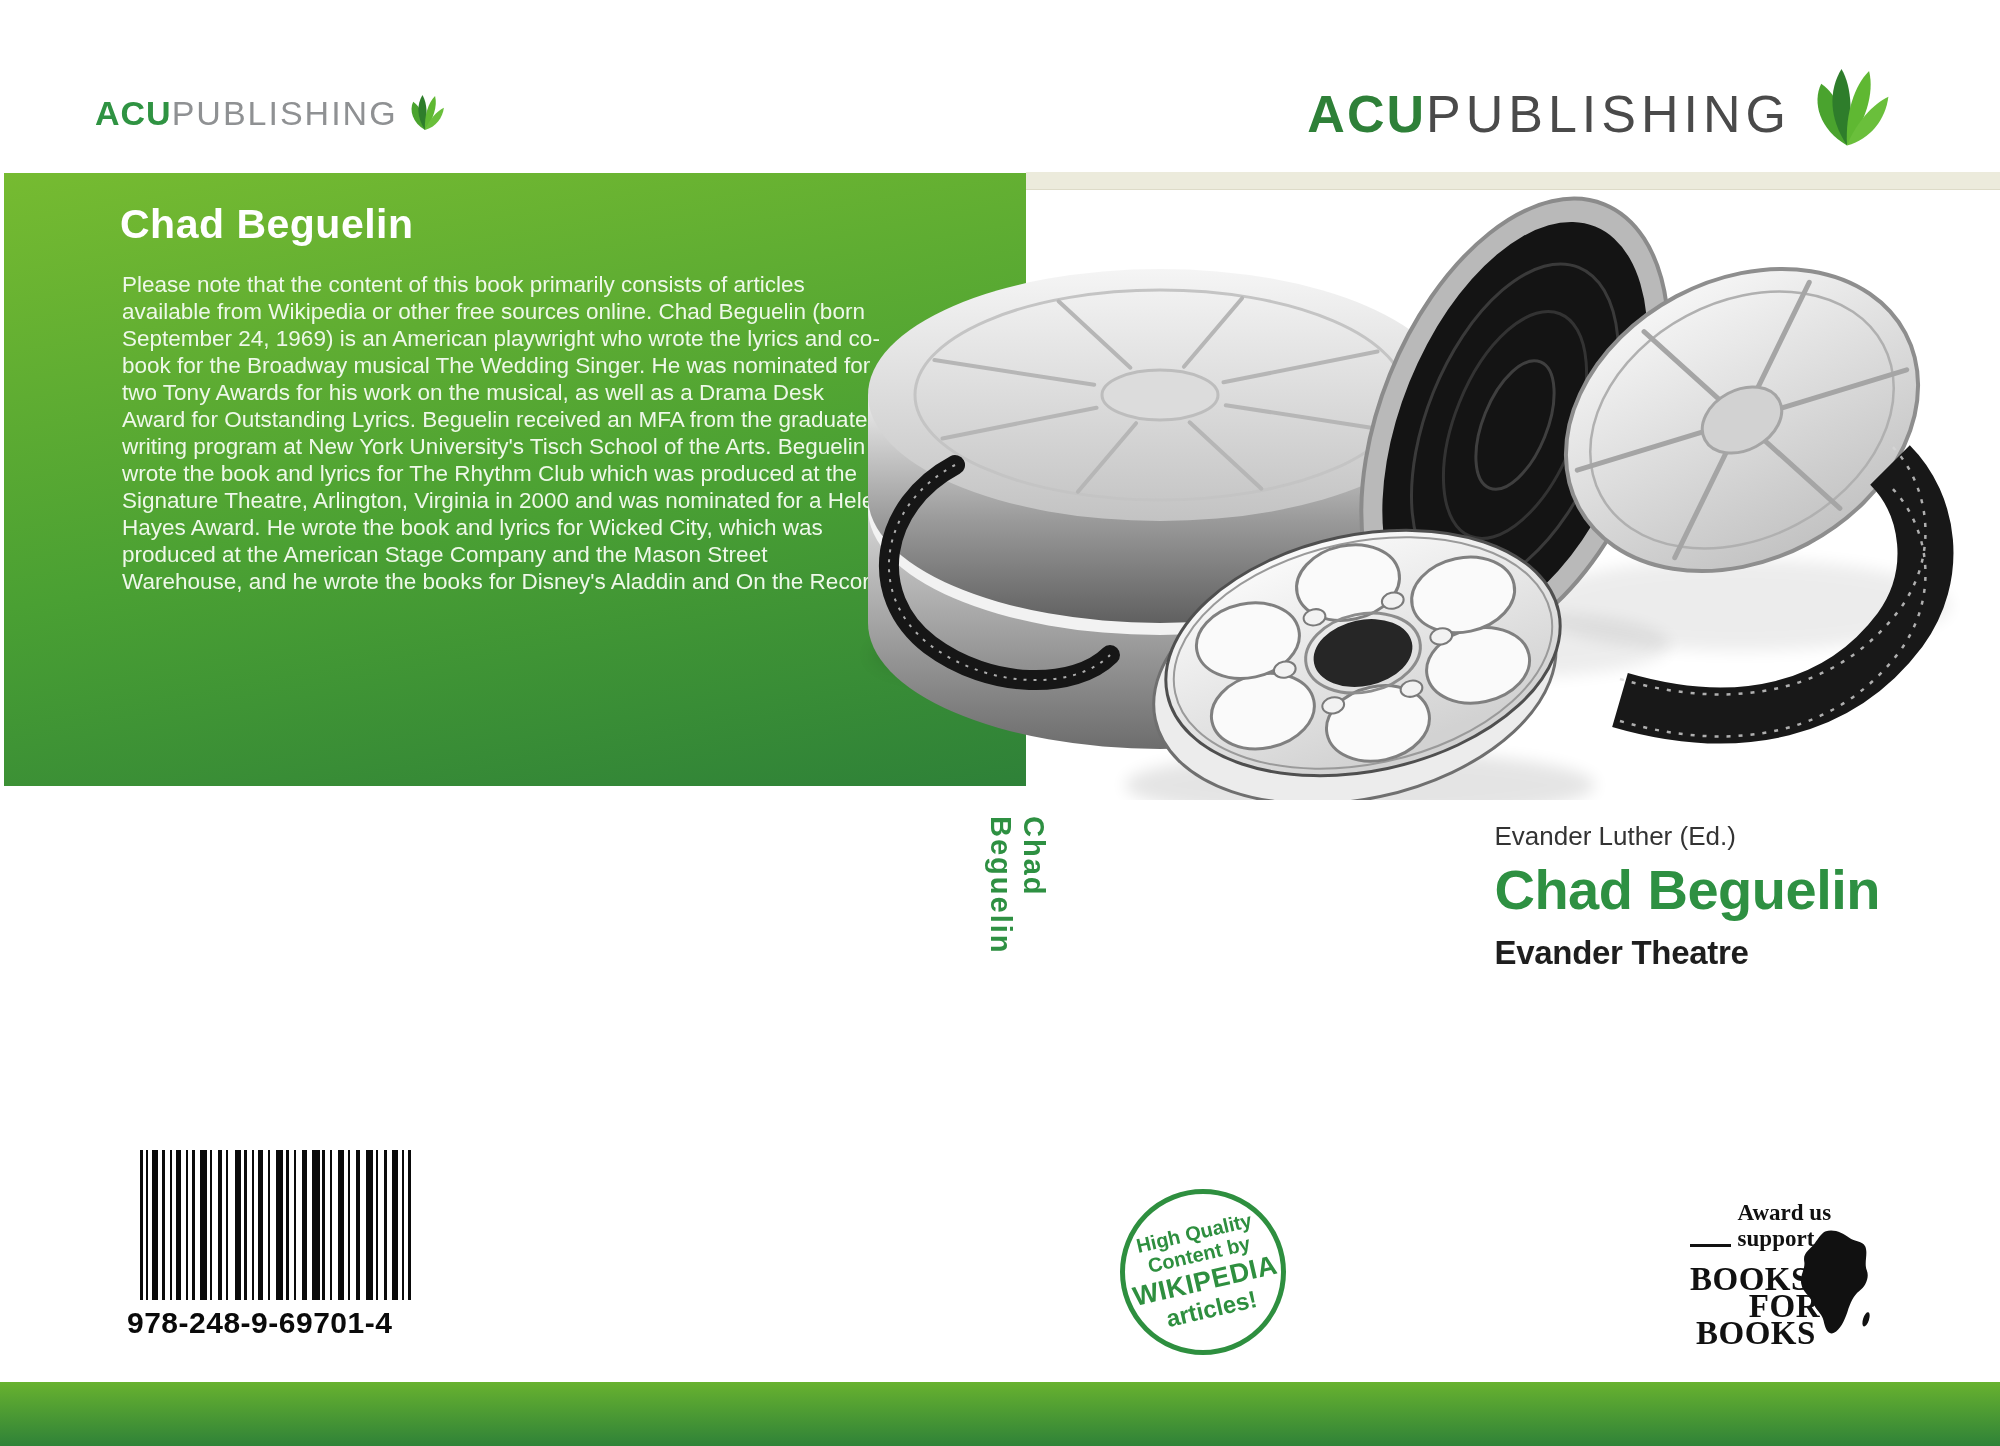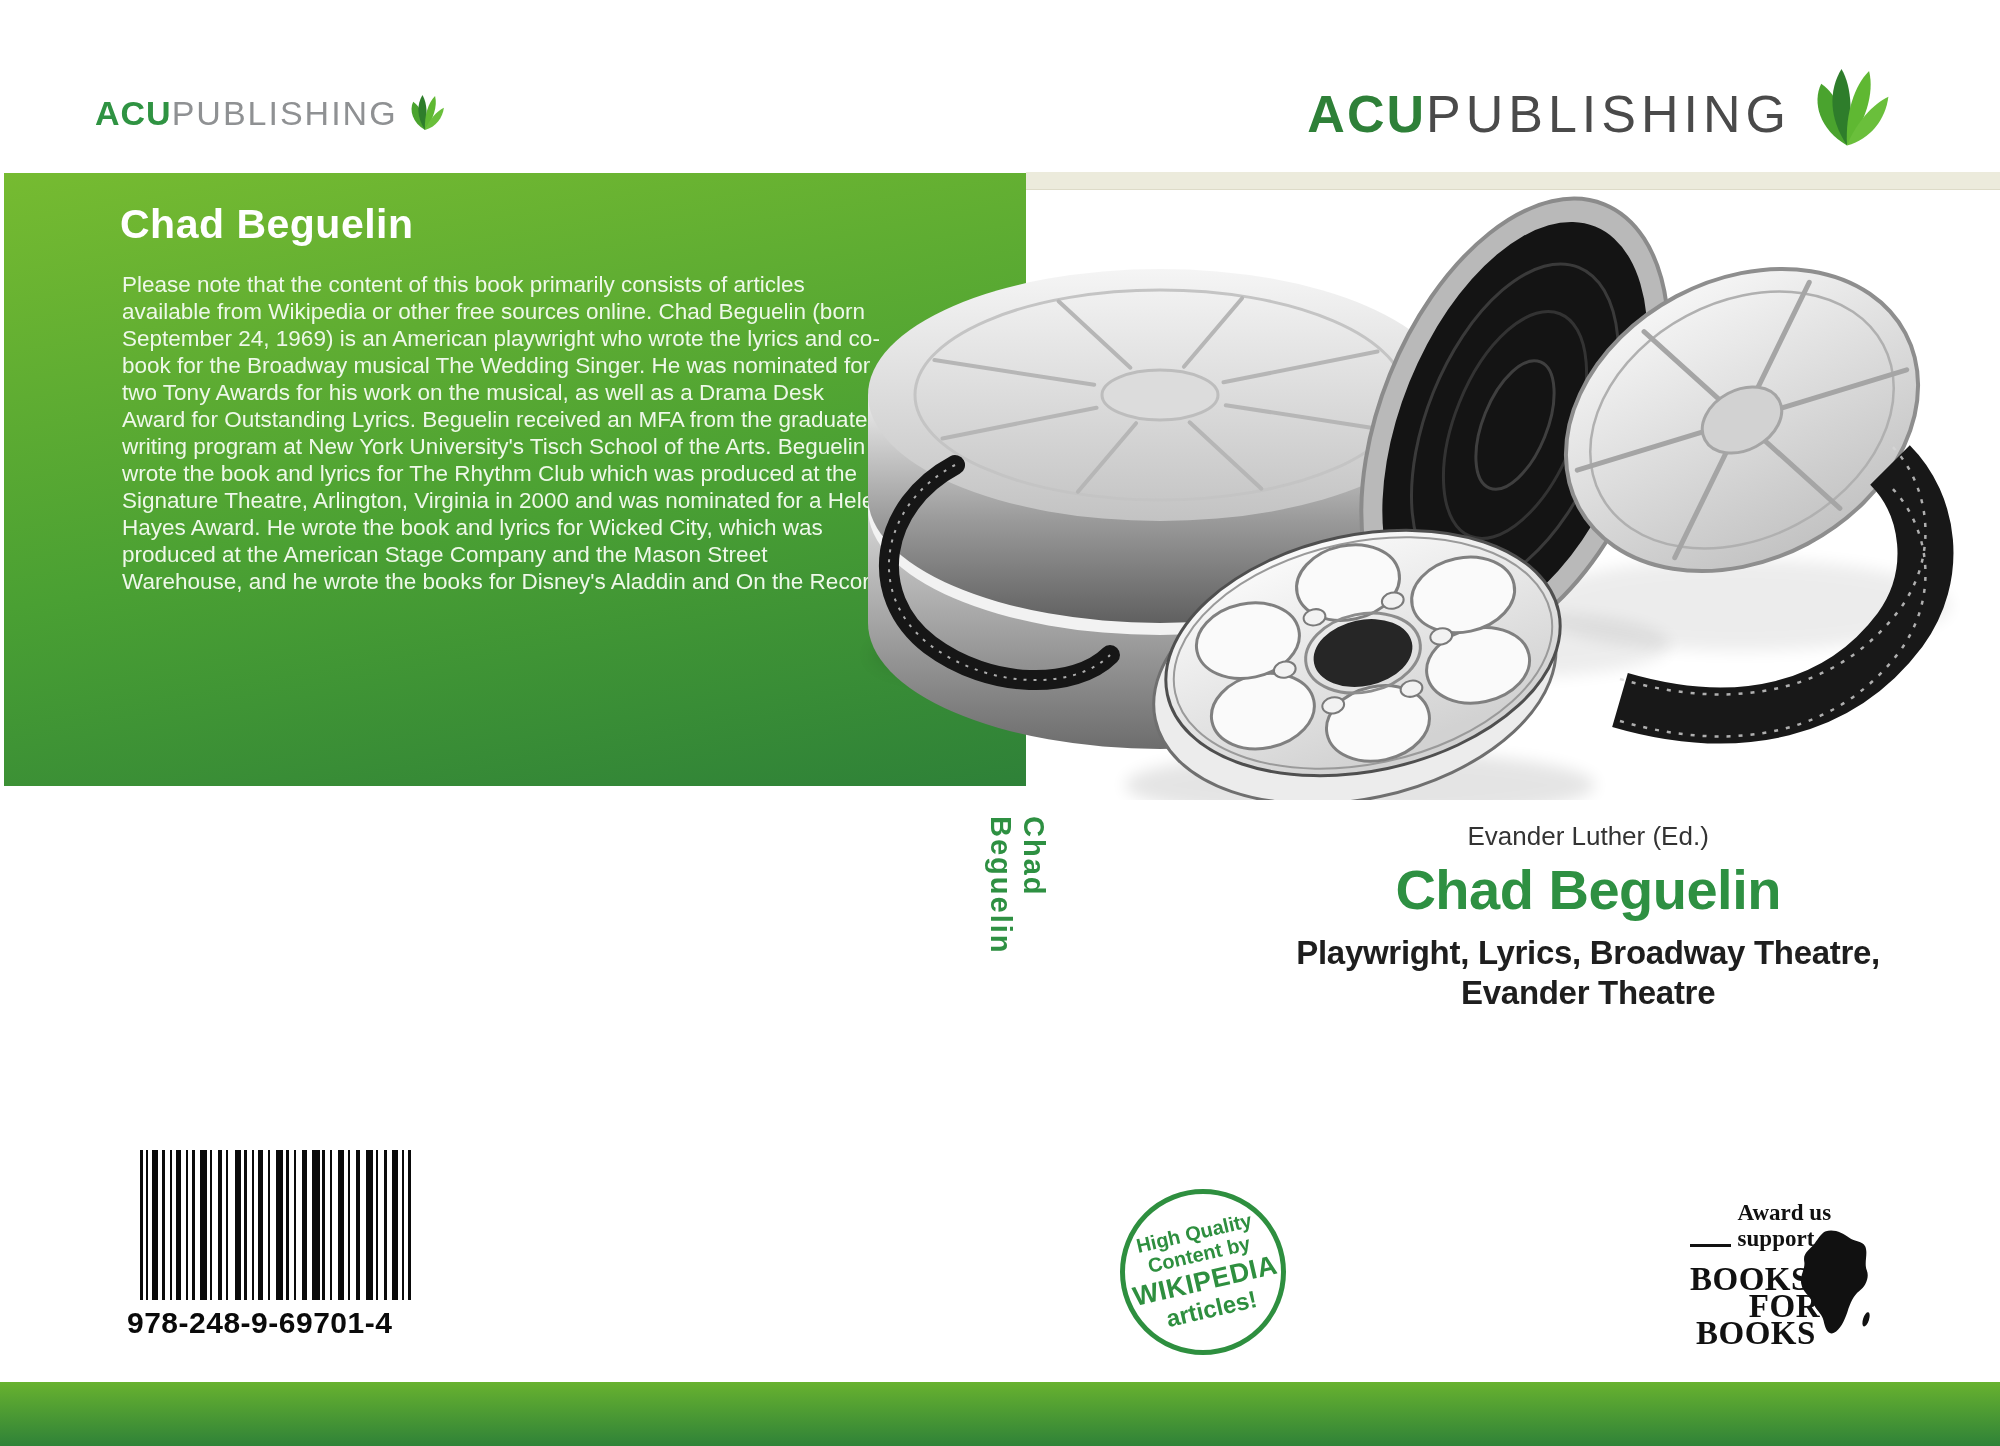--- a/index.html
+++ b/index.html
@@ -36,21 +36,21 @@
     writing-mode:vertical-rl;
     font-size:29px;font-weight:bold;color:#2e9042;letter-spacing:2px;
   }
   
   .front-top-band{
     position:absolute;left:1026px;top:172px;width:974px;height:17px;
     background:#ecebdc;border-bottom:1px solid #dddbc8;
   }
   .photo{position:absolute;left:860px;top:175px;width:1140px;height:625px;}
   .front-text{
-    position:absolute;right:120px;top:822px;text-align:center;
+    position:absolute;right:120px;top:822px;text-align:left;
   }
   .front-editor{font-size:26px;color:#333333;line-height:1.1;}
   .front-title{
     font-size:56px;font-weight:bold;color:#2e9042;line-height:1.05;
     margin-top:10px;letter-spacing:-0.5px;
   }
   .front-subtitle{font-size:33px;font-weight:bold;color:#1e1e1e;line-height:1.2;margin-top:14px;letter-spacing:-0.3px;}
   
   .barcode{position:absolute;left:127px;top:1150px;}
   .barcode svg{display:block;margin-left:13px;}
@@ -214,21 +214,20 @@
       </g>
       <ellipse cx="503" cy="478" rx="58" ry="39" fill="none" stroke="#8d8d8d" stroke-width="3"></ellipse>
       <ellipse cx="503" cy="478" rx="50" ry="33" fill="#262626"></ellipse>
     </g>
   </svg>
 
   <div class="front-text">
     <div class="front-editor">Evander Luther (Ed.)</div>
     <div class="front-title">Chad Beguelin</div>
     <div class="front-subtitle">
-      <div>Playwright, Lyrics, Broadway Theatre,</div>
       <div>Evander Theatre</div>
     </div>
   </div>
 
   <div class="barcode">
     <svg width="278" height="150" viewBox="0 0 278 150">
       <g fill="#0a0a0a">
         <rect x="0" y="0" width="3" height="150"></rect>
           <rect x="6" y="0" width="2" height="150"></rect>
         <rect x="12" y="0" width="6" height="150"></rect>

